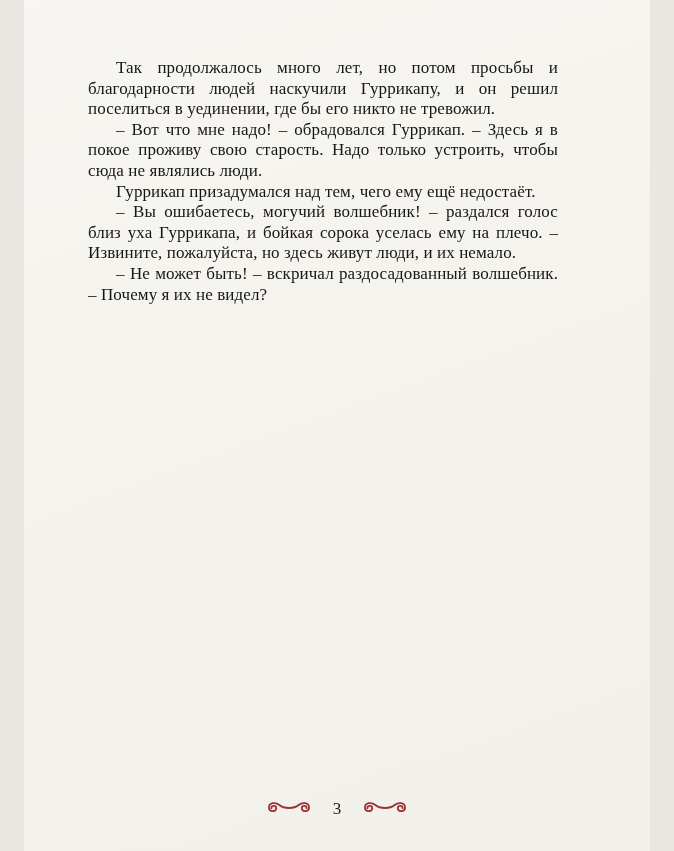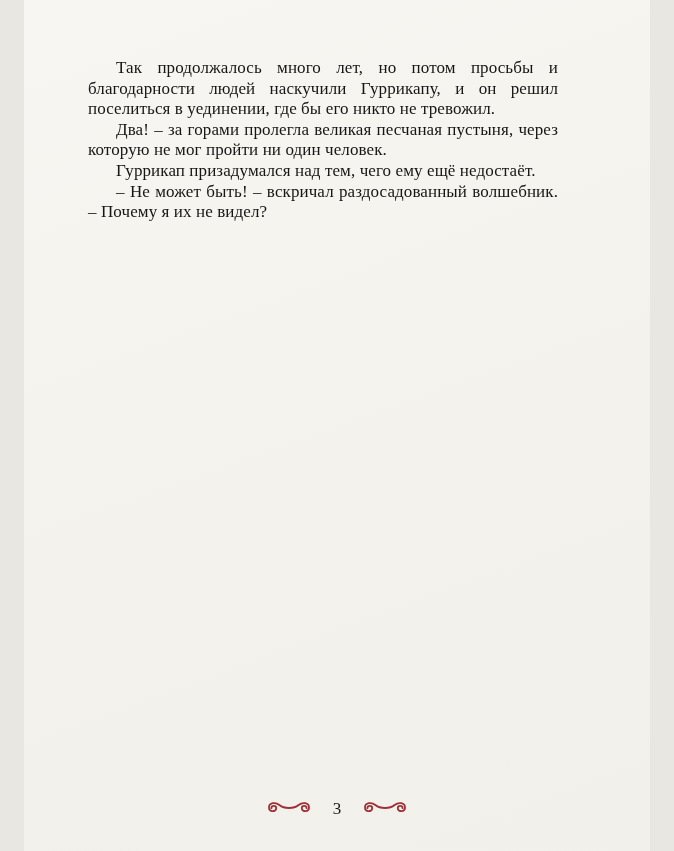--- a/index.html
+++ b/index.html
@@ -57,22 +57,23 @@
     stroke-linecap: round;
   }
 </style>
 </head>
 <body>
 
 <div class="page">
 
   <div class="text-block">
     <p>Так продолжалось много лет, но потом просьбы и благодарности людей наскучили Гуррикапу, и он решил поселиться в уединении, где бы его никто не тревожил.</p>
-    <p>Два! – за горами пролегла великая песчаная пустыня, через которую не мог пройти ни один человек.</p>
+    <p>– Вот что мне надо! – обрадовался Гуррикап. – Здесь я в покое проживу свою старость. Надо только устроить, чтобы сюда не являлись люди.</p>
     <p>Гуррикап призадумался над тем, чего ему ещё недостаёт.</p>
+    <p>– Вы ошибаетесь, могучий волшебник! – раздался голос близ уха Гуррикапа, и бойкая сорока уселась ему на плечо. – Извините, пожалуйста, но здесь живут люди, и их немало.</p>
     <p>– Не может быть! – вскричал раздосадованный волшебник. – Почему я их не видел?</p>
   </div>
 
   <div class="page-footer">
     <svg class="ornament" viewBox="0 0 60 20" aria-hidden="true">
       <path d="M 8 9 C 8 5 14 5 14 9 C 14 14 5 14 5 8 C 5 2 13 1 18 5 C 24 10 36 10 42 5 C 47 1 55 2 55 8 C 55 14 46 14 46 9 C 46 5 52 5 52 9" stroke="#9d3138"></path>
     </svg>
     <span class="page-number">3</span>
     <svg class="ornament" viewBox="0 0 60 20" aria-hidden="true">
       <path d="M 8 9 C 8 5 14 5 14 9 C 14 14 5 14 5 8 C 5 2 13 1 18 5 C 24 10 36 10 42 5 C 47 1 55 2 55 8 C 55 14 46 14 46 9 C 46 5 52 5 52 9" stroke="#9d3138"></path>

